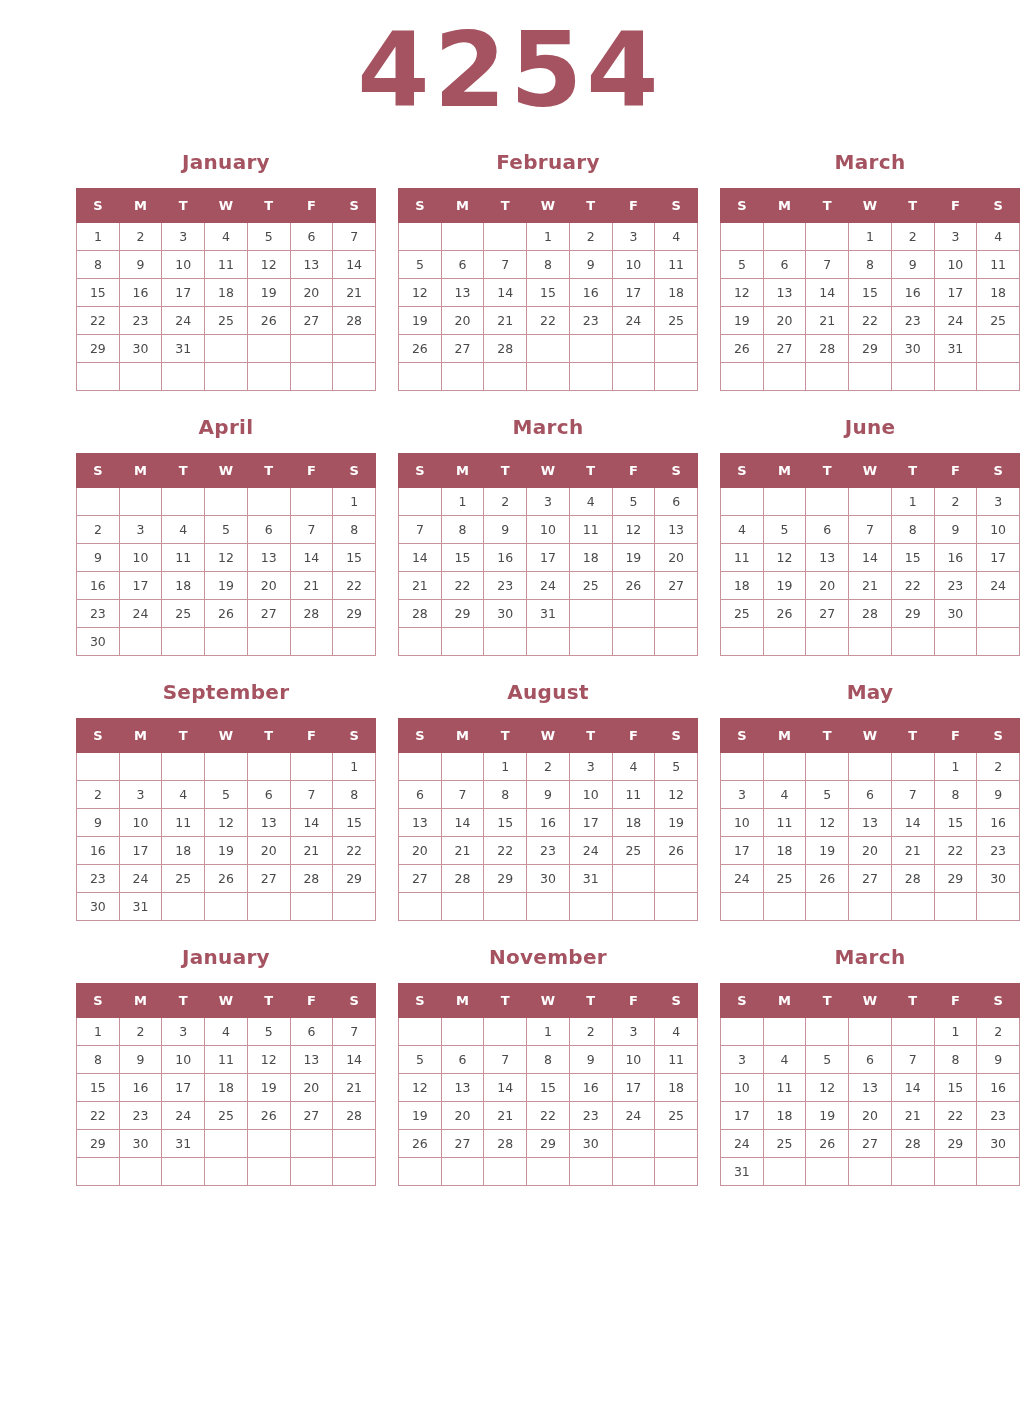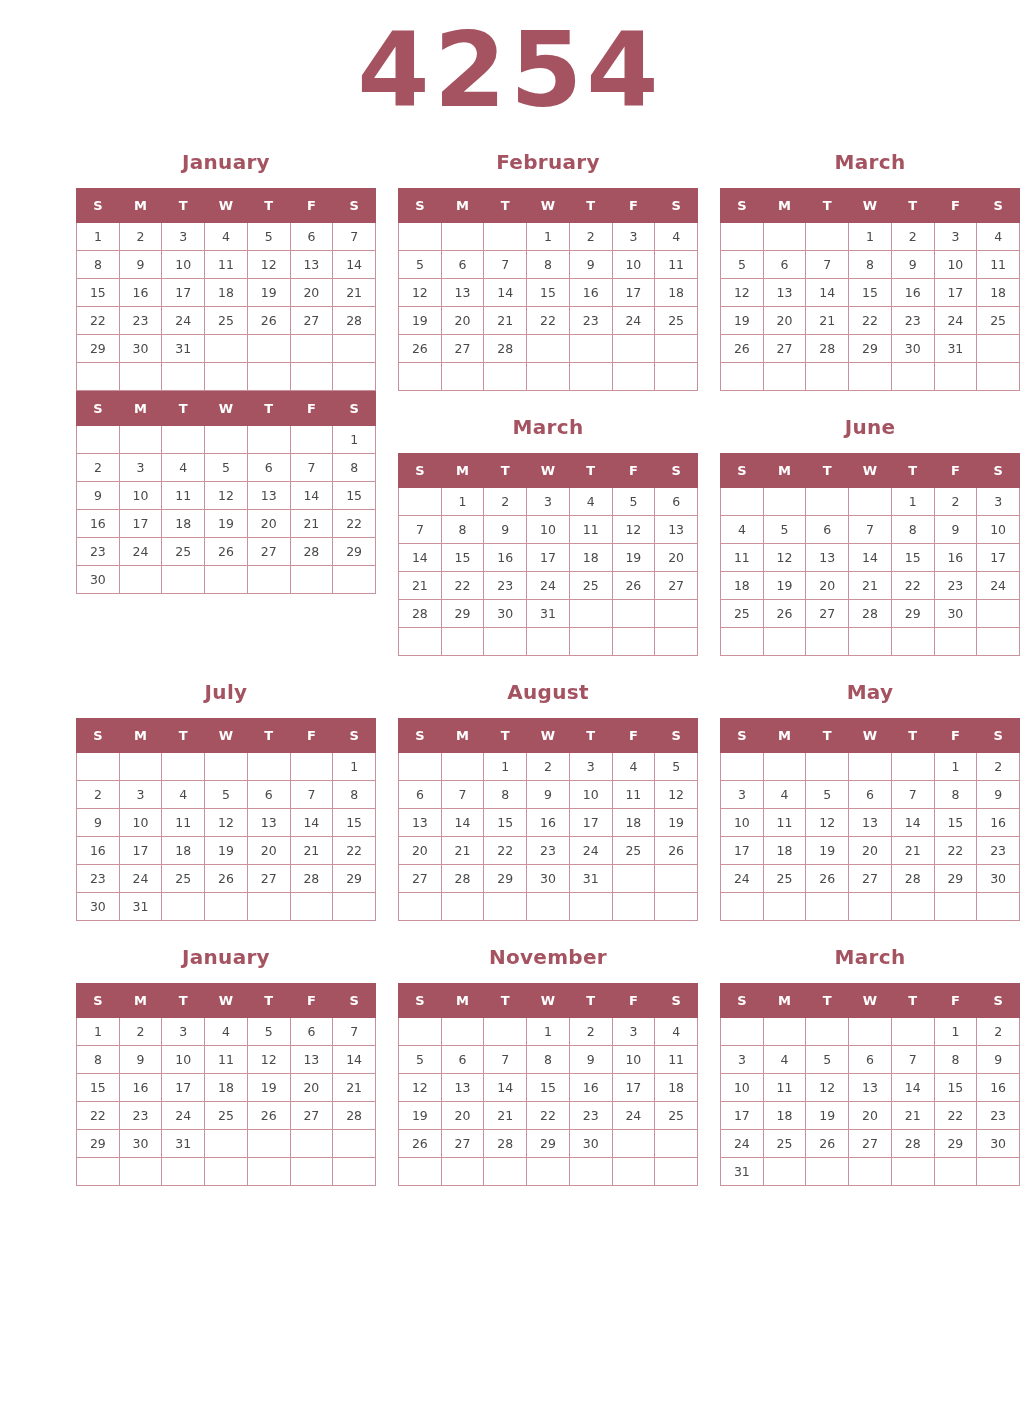--- a/index.html
+++ b/index.html
@@ -296,20 +296,21 @@
               <td></td>
               <td></td>
               <td></td>
               <td></td>
               <td></td>
             </tr>
           </tbody>
         </table>
       </div>
       <div class="month">
+        <div class="month-name">April</div>
         <table class="cal">
           <thead>
             <tr>
               <th>S</th>
               <th>M</th>
               <th>T</th>
               <th>W</th>
               <th>T</th>
               <th>F</th>
               <th>S</th>
@@ -511,21 +512,21 @@
               <td></td>
               <td></td>
               <td></td>
               <td></td>
               <td></td>
             </tr>
           </tbody>
         </table>
       </div>
       <div class="month">
-        <div class="month-name">July</div>
+        <div class="month-name">September</div>
         <table class="cal">
           <thead>
             <tr>
               <th>S</th>
               <th>M</th>
               <th>T</th>
               <th>W</th>
               <th>T</th>
               <th>F</th>
               <th>S</th>

